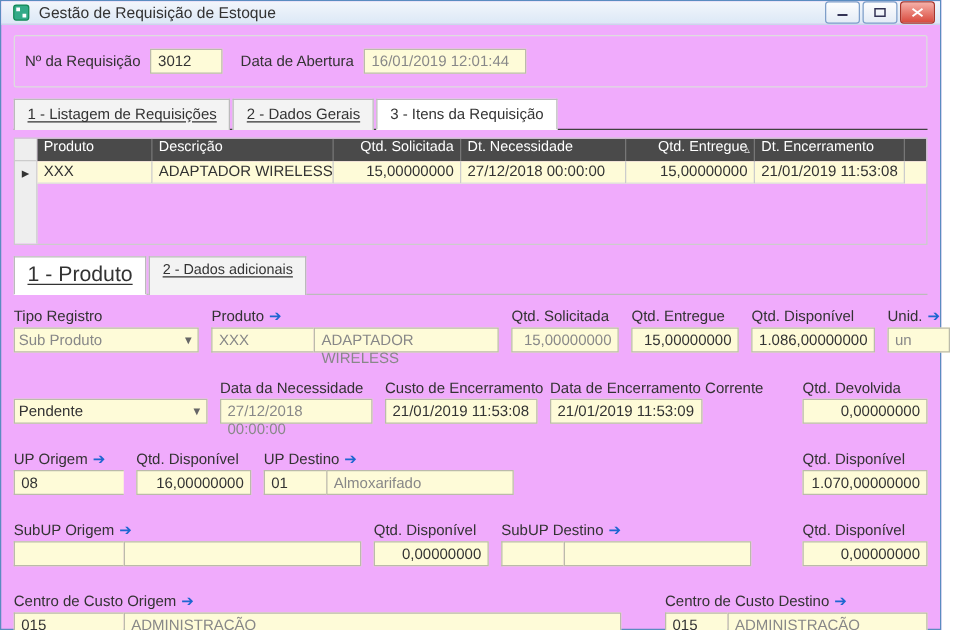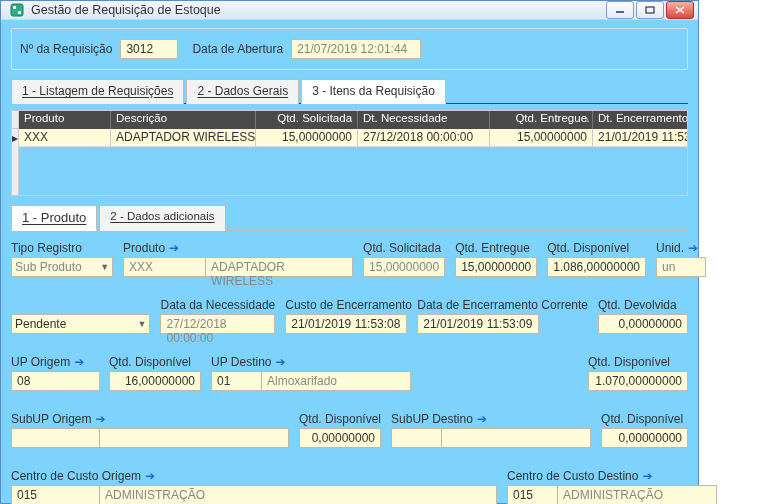--- a/index.html
+++ b/index.html
@@ -6,24 +6,24 @@
   body {
     font-family: "Segoe UI", Tahoma, sans-serif;
     font-size: 12px;
     color: #333;
     background: #fff;
     width: 769px;
     height: 504px;
     overflow: hidden;
   }
   .window {
-    width: 699px;
+    width: 753px;
     height: 504px;
     border: 1px solid #5a8cc0;
-    background: #7dd3fc;
+    background: #f0abfc;
     display: flex;
     flex-direction: column;
   }
   .titlebar {
     height: 30px;
     background: linear-gradient(to bottom, #f2f6fb, #dce8f6);
     border-bottom: 1px solid #c9d8ea;
     display: flex;
     align-items: center;
     padding: 0 4px 0 8px;
@@ -193,21 +193,21 @@
           </svg>
         </div>
     </div>
   </div>
 
   <div class="client">
     <div class="header-row">
       <span class="lbl">Nº da Requisição</span>
       <div class="field" style="width:58px">3012</div>
       <span class="lbl" style="margin-left:6px">Data de Abertura</span>
-      <div class="field gray" style="width:130px">21/07/2019 12:01:44</div>
+      <div class="field gray" style="width:130px">16/01/2019 12:01:44</div>
     </div>
 
     <div class="tabs">
       <div class="tab underline">1 - Listagem de Requisições</div>
       <div class="tab underline">2 - Dados Gerais</div>
       <div class="tab active">3 - Itens da Requisição</div>
     </div>
 
     <div class="grid-wrap">
       <div class="rowmarker">
@@ -228,21 +228,21 @@
           <div class="gcell c2">ADAPTADOR WIRELESS</div>
           <div class="gcell c3">15,00000000</div>
           <div class="gcell c4">27/12/2018 00:00:00</div>
           <div class="gcell c5">15,00000000</div>
           <div class="gcell c6">21/01/2019 11:53:08</div>
         </div>
       </div>
     </div>
 
     <div class="sub-tabs">
-      <div class="tab active underline" style="font-size:13px">1 - Produto</div>
+      <div class="tab active underline" style="font-size:17px">1 - Produto</div>
       <div class="tab underline" style="font-size:11.5px">2 - Dados adicionais</div>
     </div>
 
     <div class="form-area">
 
       <div class="frow">
         <div class="fgroup" style="width:155px">
           <div class="lblrow">
               <span class="lbl">Tipo Registro</span>
             </div>

